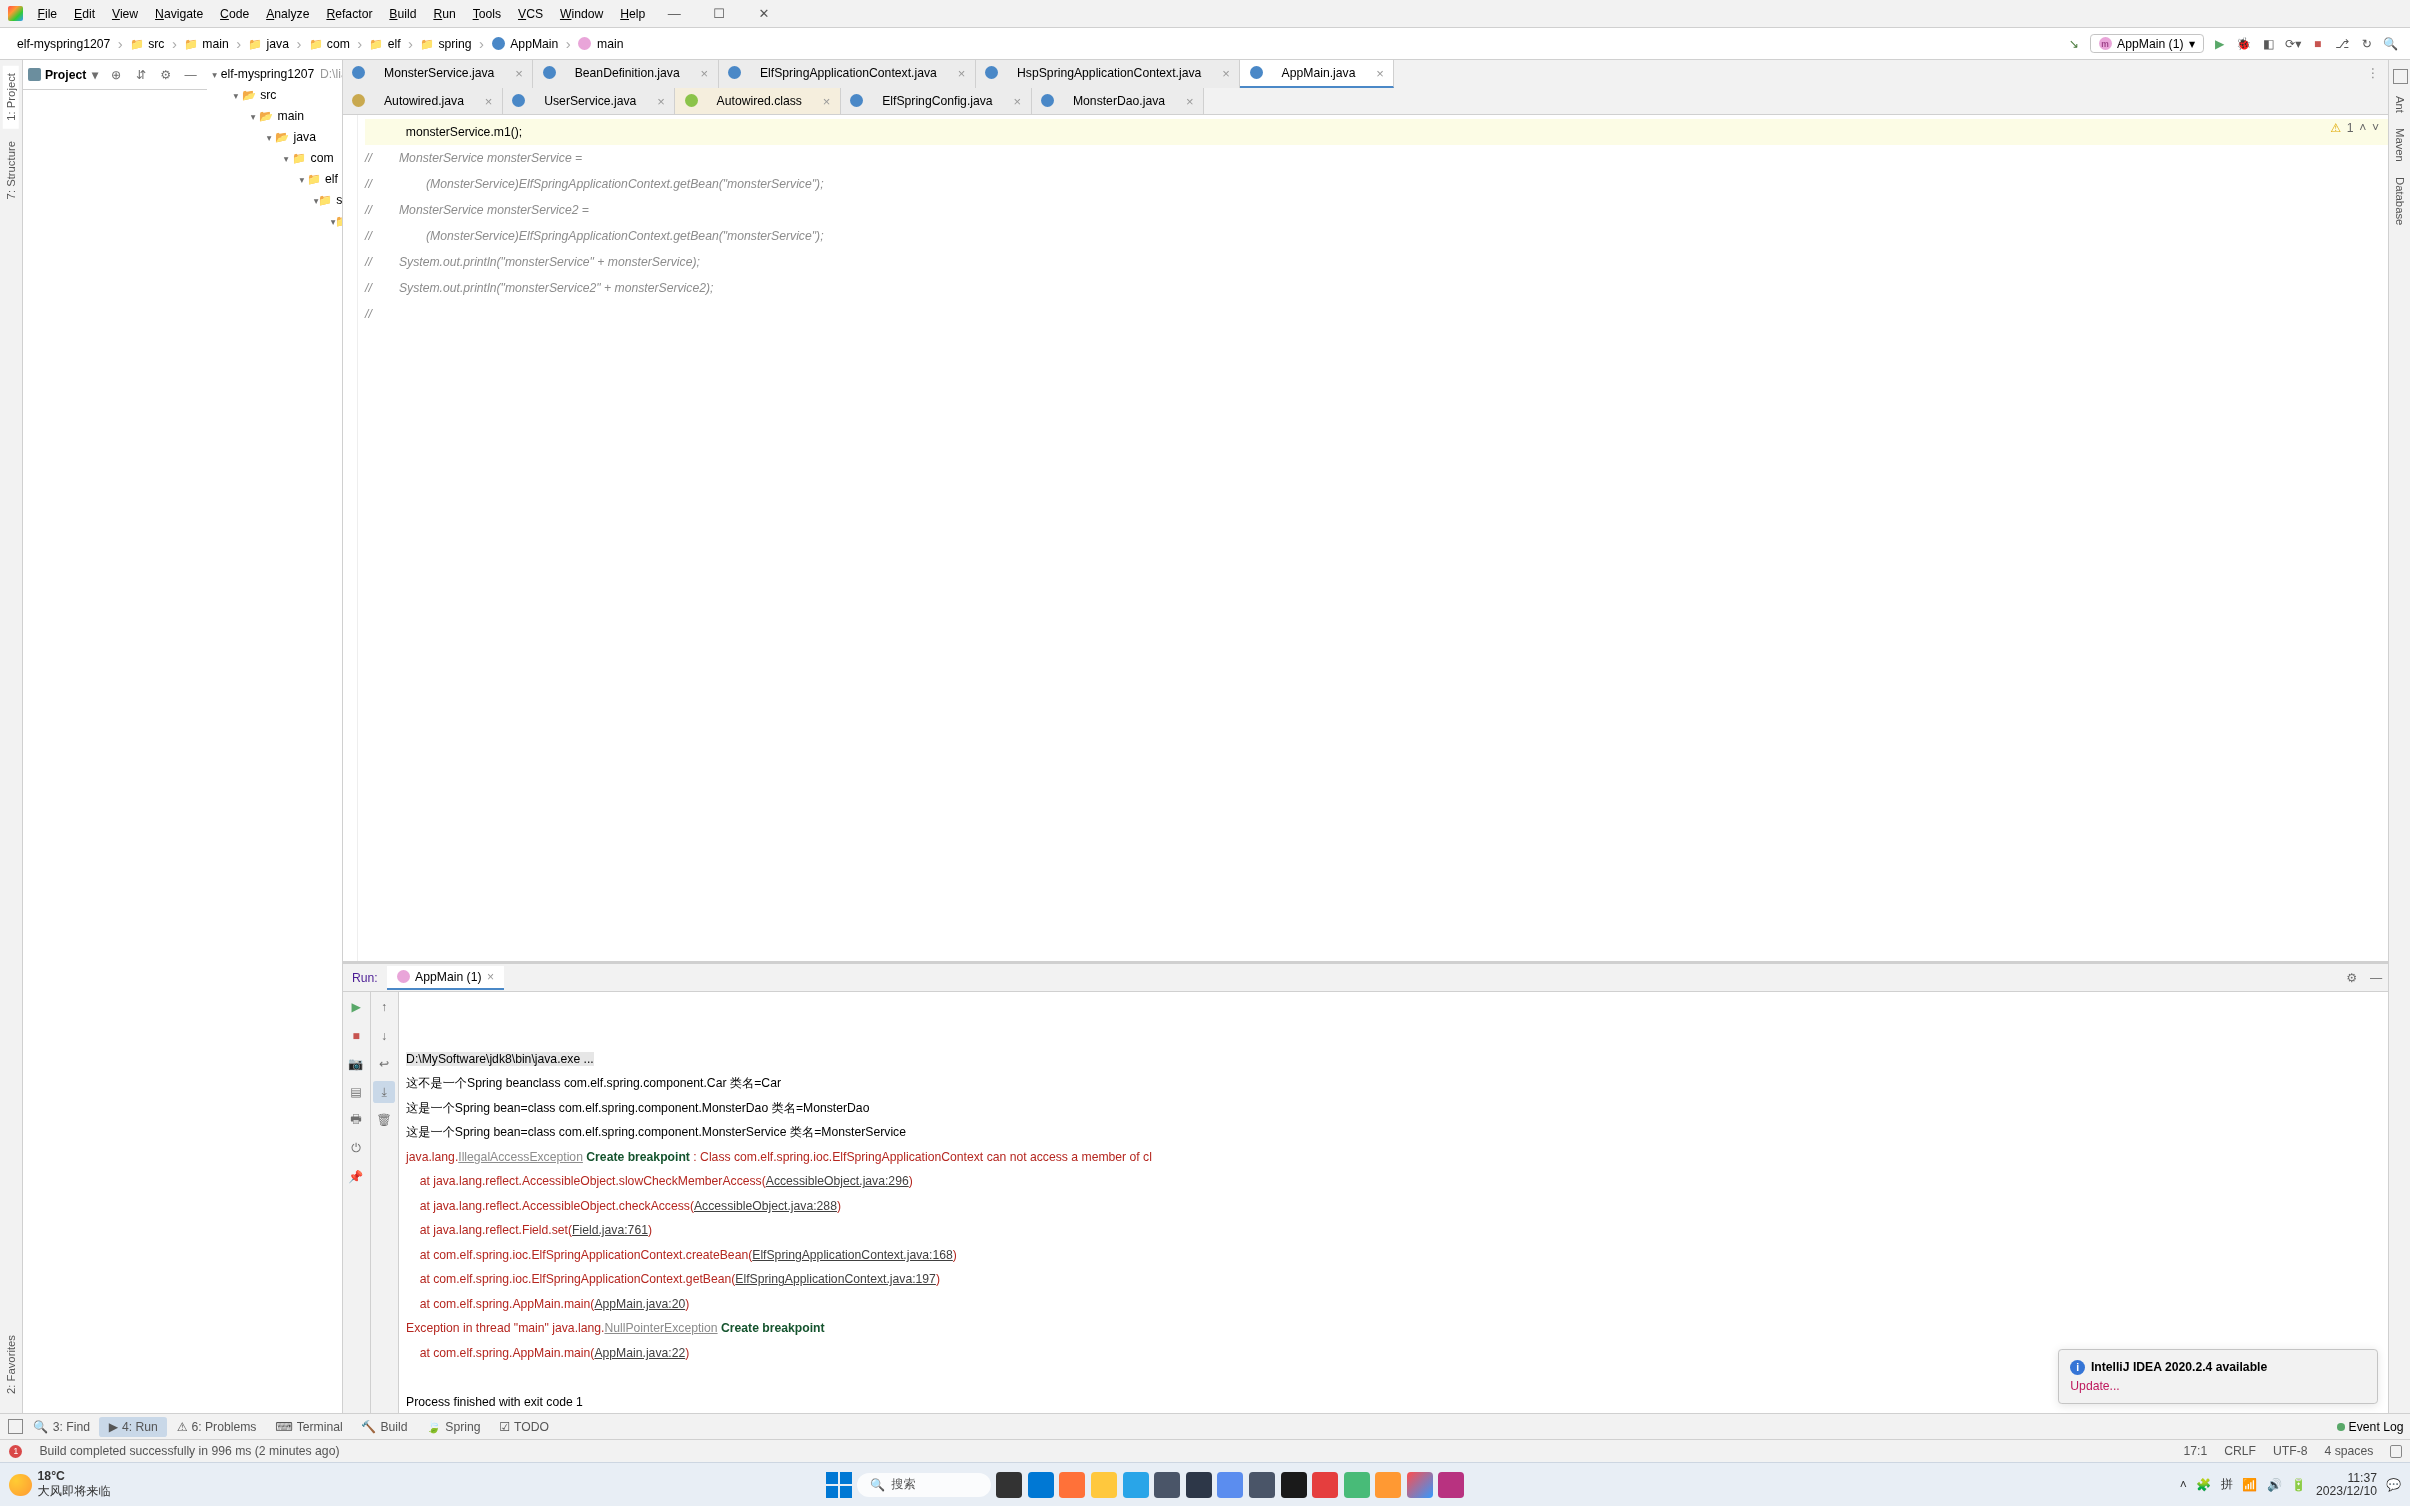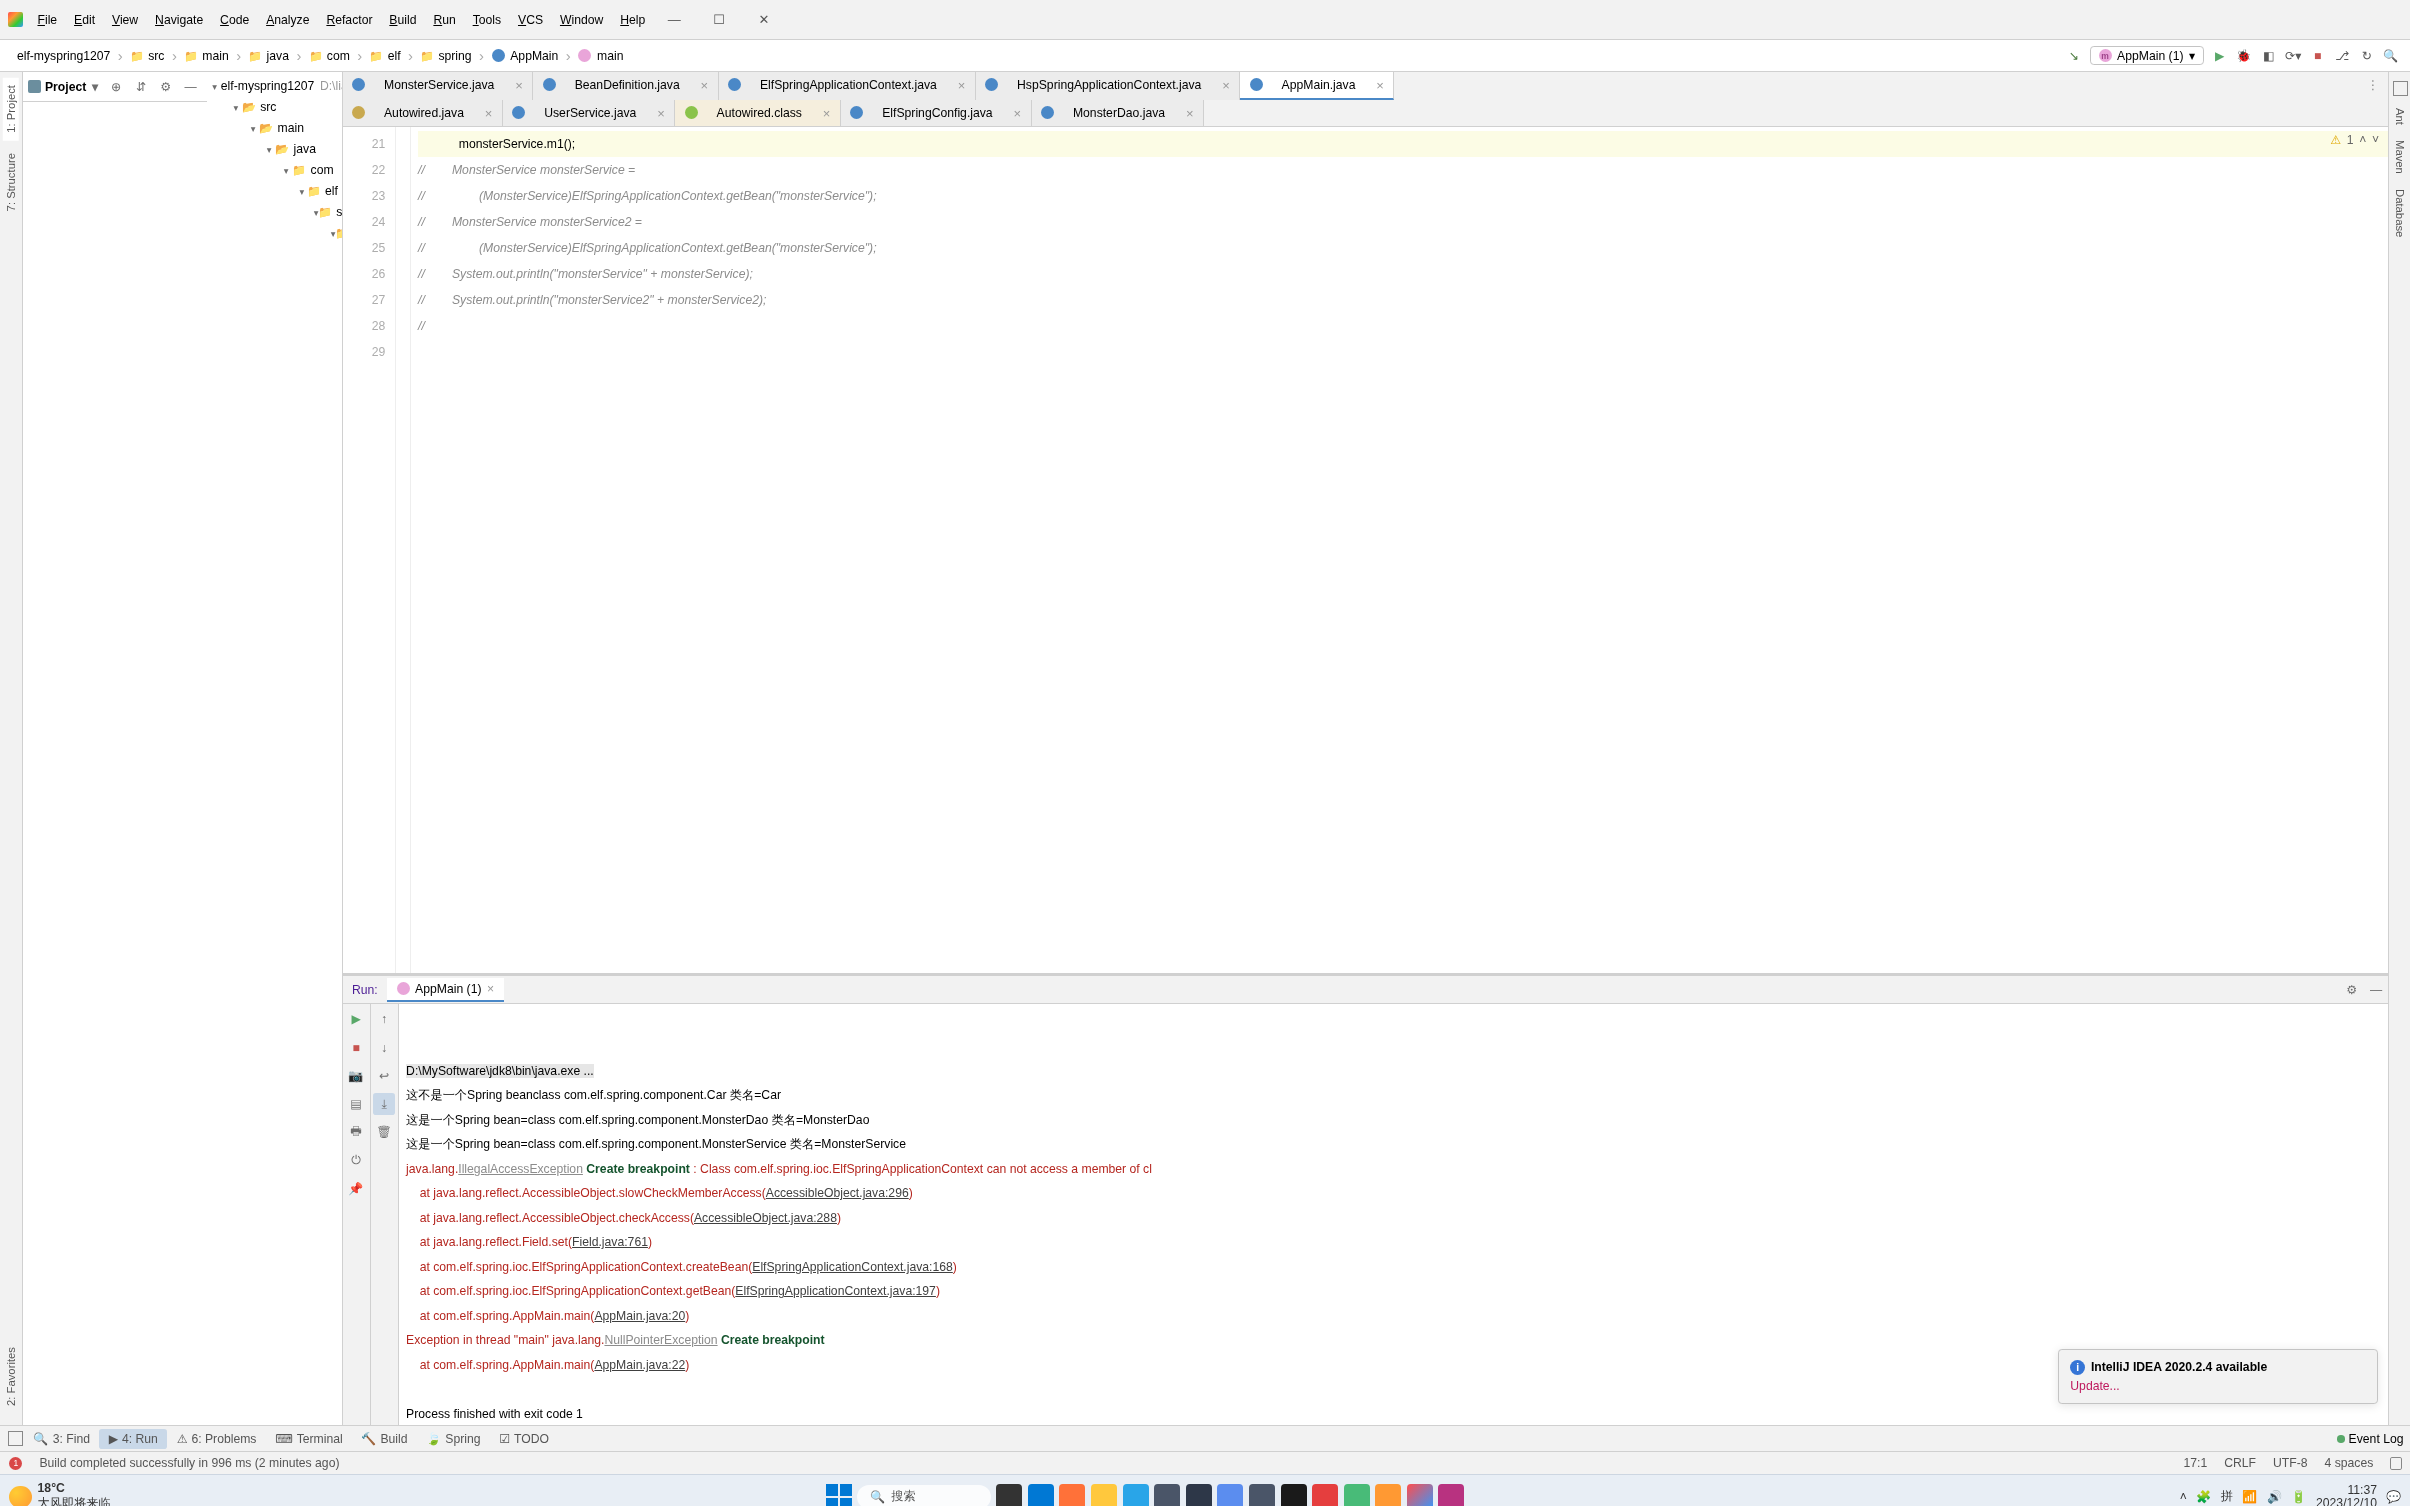--- a/index.html
+++ b/index.html
@@ -1,19 +1,19 @@
 <!DOCTYPE html>
 <html><head>
 <meta charset="utf-8">
 <style>
 * { margin: 0; padding: 0; box-sizing: border-box; font-family: "Segoe UI", Arial, sans-serif; font-size: 12.2px; }
 html, body { width: 2411px; height: 1507px; overflow: hidden; background: #fff; }
 
 
-.titlebar { height: 40px; background: #f2f2f2; display: flex; align-items: center; padding: 0 7.5px; border-bottom: 0.9px solid #d0d0d0; }
+.titlebar { height: 28px; background: #f2f2f2; display: flex; align-items: center; padding: 0 7.5px; border-bottom: 0.9px solid #d0d0d0; }
 .titlebar .logo { width: 15px; height: 15px; background: linear-gradient(135deg,#ff4d4d,#ff9933,#33cc33,#3399ff); border-radius: 1.9px; margin-right: 7.5px; }
 .titlebar .menu { display: flex; gap: 1.9px; }
 .titlebar .menu span { padding: 3.8px 7.5px; cursor: pointer; }
 .titlebar .menu span u { text-decoration: underline; }
 .titlebar .title { flex: 1; text-align: center; color: #888; font-size: 12.2px; }
 .titlebar .winbtns { display: flex; gap: 1.9px; }
 .titlebar .winbtns .btn { width: 43px; height: 26px; display: flex; align-items: center; justify-content: center; cursor: pointer; font-size: 13px; color: #555; }
 
 
 .breadbar { height: 32px; border-bottom: 0.9px solid #d0d0d0; display: flex; align-items: center; padding: 0 7.5px; background: #fff; }
@@ -361,31 +361,20 @@
             <span>ElfSpringConfig.java</span>
             <span class="close">×</span>
           </div>
           <div class="tab">
             <span class="tic c"></span>
             <span>MonsterDao.java</span>
             <span class="close">×</span>
           </div>
         </div>
       <div class="editor-body">
-        <div class="gutter" id="gutter">
-            <div>21</div>
-            <div>22</div>
-            <div>23</div>
-            <div>24</div>
-            <div>25</div>
-            <div>26</div>
-            <div>27</div>
-            <div>28</div>
-            <div>29</div>
-          </div>
         <div class="foldcol"></div>
         <div class="codecol" id="codecol"><div class="cline"></div><div class="cline hl">            monsterService.m1();</div><div class="cline"><span class="cm">//        MonsterService monsterService =</span></div><div class="cline"><span class="cm">//                (MonsterService)ElfSpringApplicationContext.getBean("monsterService");</span></div><div class="cline"><span class="cm">//        MonsterService monsterService2 =</span></div><div class="cline"><span class="cm">//                (MonsterService)ElfSpringApplicationContext.getBean("monsterService");</span></div><div class="cline"><span class="cm">//        System.out.println("monsterService" + monsterService);</span></div><div class="cline"><span class="cm">//        System.out.println("monsterService2" + monsterService2);</span></div><div class="cline"><span class="cm">//</span></div></div>
         <div class="inspect">
           <span class="warn">⚠</span>
           <span>1</span>
           <span>˄</span>
           <span>˅</span>
         </div>
       </div>
     </div>

